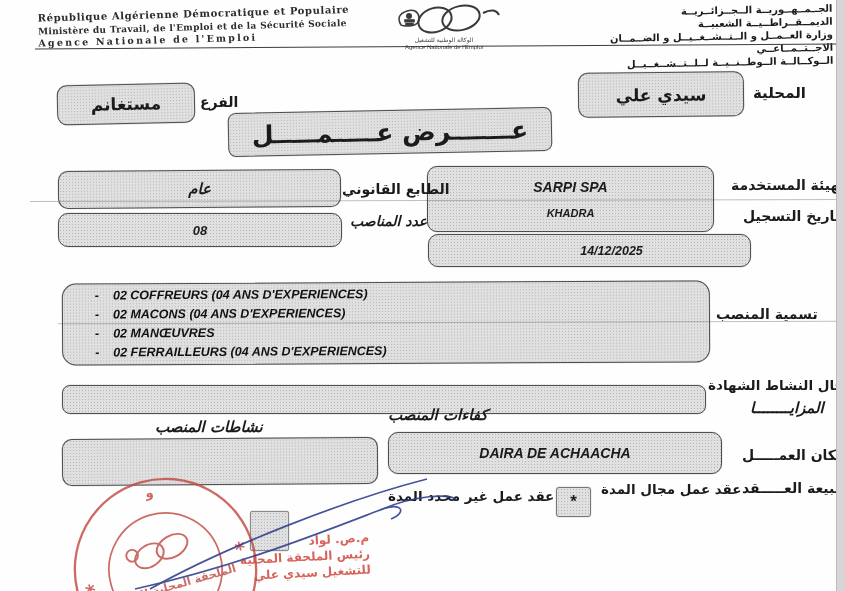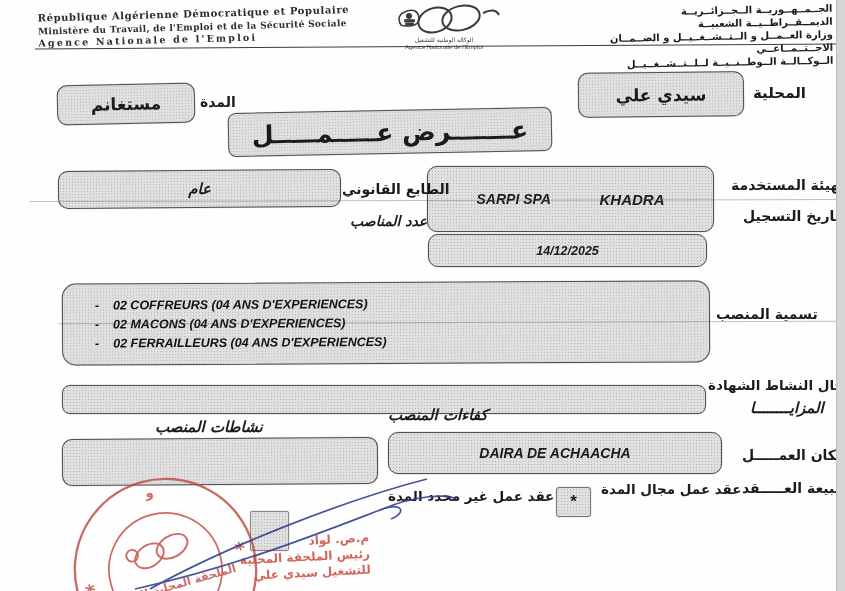--- a/index.html
+++ b/index.html
@@ -61,53 +61,57 @@
   <div class="abs" style="left:35px;top:46px;width:803px;height:0;border-top:1.8px solid #3c3c3c;transform:rotate(-.35deg);"></div>
 
   <div class="abs scanline" style="left:30px;top:200px;width:810px;transform:rotate(-.15deg);z-index:4;"></div>
   <div class="abs scanline" style="left:58px;top:322px;width:782px;transform:rotate(-.2deg);z-index:4;"></div>
 
   <div class="abs label-ar" style="left:753px;top:84px;font-size:15px;">المحلية</div>
   <div class="abs shaded" style="left:578px;top:72px;width:164px;height:43px;transform:rotate(-.6deg);">
     <span class="val-ar" style="font-size:17px;">سيدي علي</span>
   </div>
 
-  <div class="abs label-ar" style="left:200px;top:94px;">المدة</div>
+  <div class="abs label-ar" style="left:200px;top:94px;">الفرع</div>
   <div class="abs shaded" style="left:57px;top:84px;width:136px;height:38px;transform:rotate(-1.2deg);">
     <span class="val-ar" style="font-size:17px;">مستغانم</span>
   </div>
 
   <div class="abs shaded" style="left:228px;top:110px;width:322px;height:42px;transform:rotate(-1.1deg);border-radius:8px;">
     <span class="val-ar" style="font-size:25px;">عـــــــرض  عـــــمـــــل</span>
   </div>
 
   <div class="abs label-ar" style="left:731px;top:177px;">الهيئة المستخدمة</div>
   <div class="abs label-ar" style="left:743px;top:208px;">تاريخ التسجيل</div>
 
-  <div class="abs shaded" style="left:427px;top:166px;width:285px;height:64px;flex-direction:row;justify-content:space-evenly;">
+  <div class="abs shaded" style="left:427px;top:166px;width:285px;height:64px;flex-direction:column;justify-content:space-evenly;">
     <span class="val-lat" style="font-size:14px;">SARPI SPA</span>
-    <span class="val-lat" style="font-size:15px;">KHADRA</span>
+    <span class="val-lat" style="font-size:11px;">KHADRA</span>
   </div>
 
-  <div class="abs shaded" style="left:428px;top:234px;width:277px;height:31px;">
+  <div class="abs shaded" style="left:428px;top:234px;width:277px;height:31px;padding-left:44px;">
     <span class="val-lat" style="font-size:12.5px;">14/12/2025</span>
   </div>
 
   <div class="abs label-ar" style="left:342px;top:181px;">الطابع القانوني</div>
   <div class="abs shaded" style="left:58px;top:170px;width:281px;height:36px;transform:rotate(-.4deg);">
     <span class="italic-ar" style="font-size:15px;text-align:right;">عام</span>
   </div>
 
   <div class="abs label-ar" style="left:350px;top:213px;font-style:italic;">عدد المناصب</div>
+  <div class="abs shaded" style="left:58px;top:213px;width:282px;height:32px;">
+    <span class="val-lat" style="font-size:13px;">08</span>
+  </div>
 
   <div class="abs label-ar" style="left:716px;top:306px;">تسمية المنصب</div>
   <div class="abs shaded" style="left:62px;top:282px;width:648px;height:82px;border-radius:14px;
        flex-direction:column;align-items:flex-start;justify-content:center;padding-left:32px;box-sizing:border-box;transform:rotate(-.3deg);">
     <div class="job-item">-    02 COFFREURS (04 ANS D'EXPERIENCES)</div>
     <div class="job-item">-    02 MACONS (04 ANS D'EXPERIENCES)</div>
+    <div class="job-item">-    02 MANŒUVRES</div>
     <div class="job-item">-    02 FERRAILLEURS (04 ANS D'EXPERIENCES)</div>
   </div>
 
   <div class="abs label-ar" style="left:708px;top:377px;font-size:13.5px;">مجال النشاط الشهادة</div>
   <div class="abs shaded" style="left:62px;top:385px;width:642px;height:27px;border-radius:8px;"></div>
 
   <div class="abs italic-ar" style="left:750px;top:399px;font-size:15px;">المزايــــــــا</div>
   <div class="abs italic-ar" style="left:388px;top:406px;font-size:15px;">كفاءات المنصب</div>
   <div class="abs italic-ar" style="left:155px;top:418px;font-size:15px;font-style:italic;">نشاطات المنصب</div>
 

